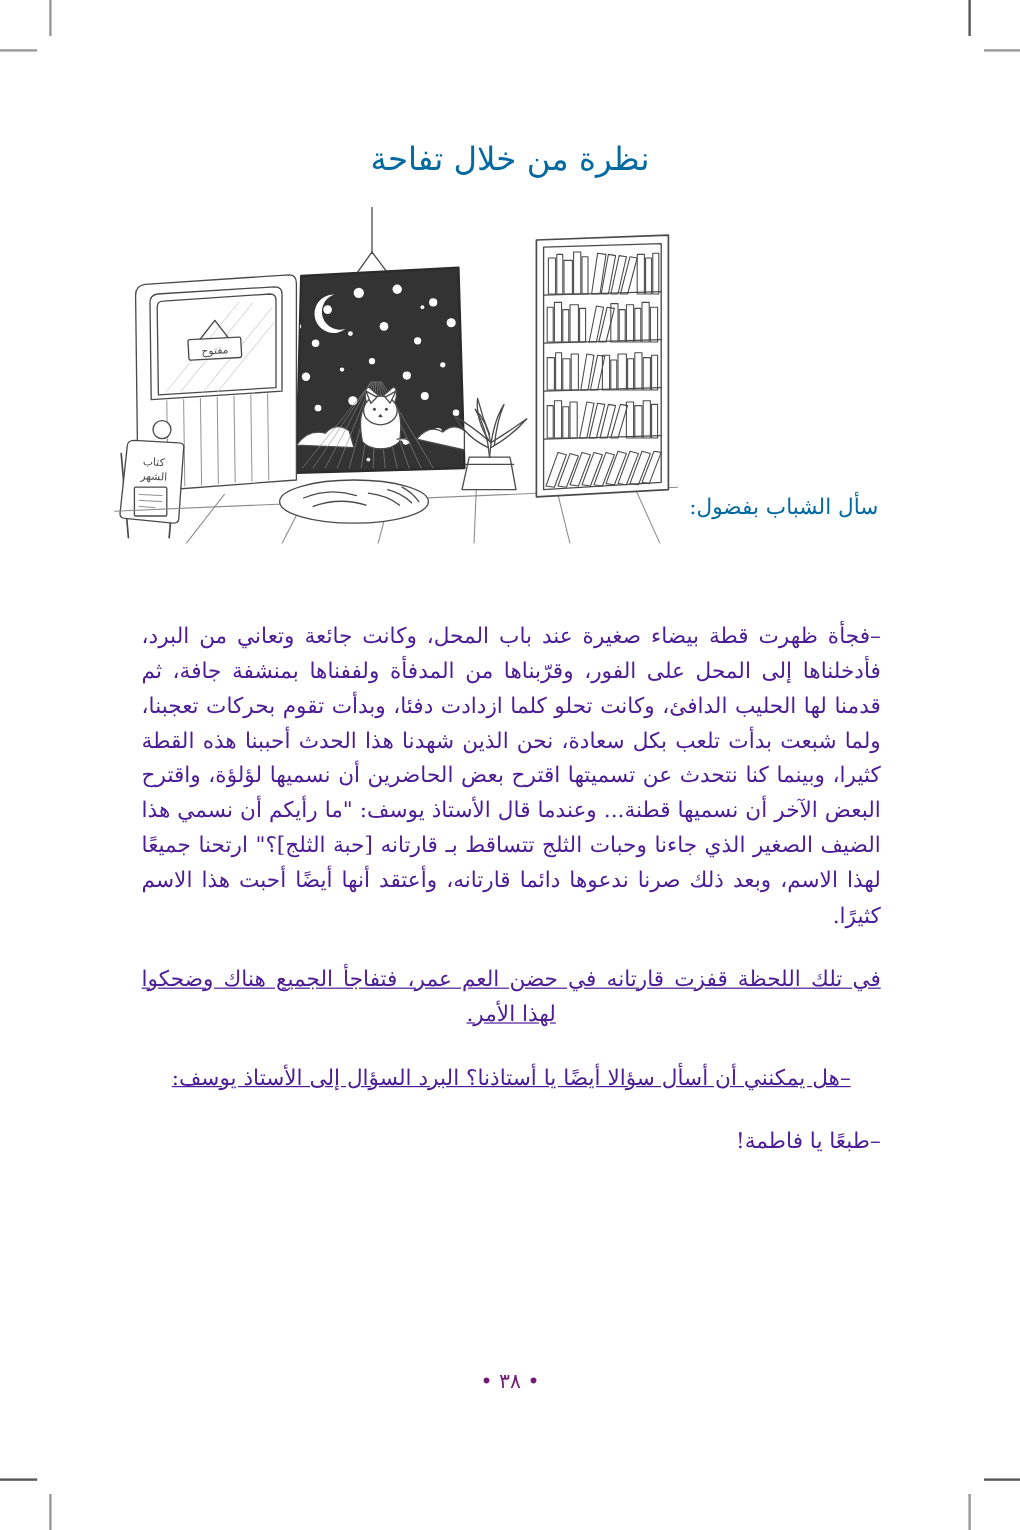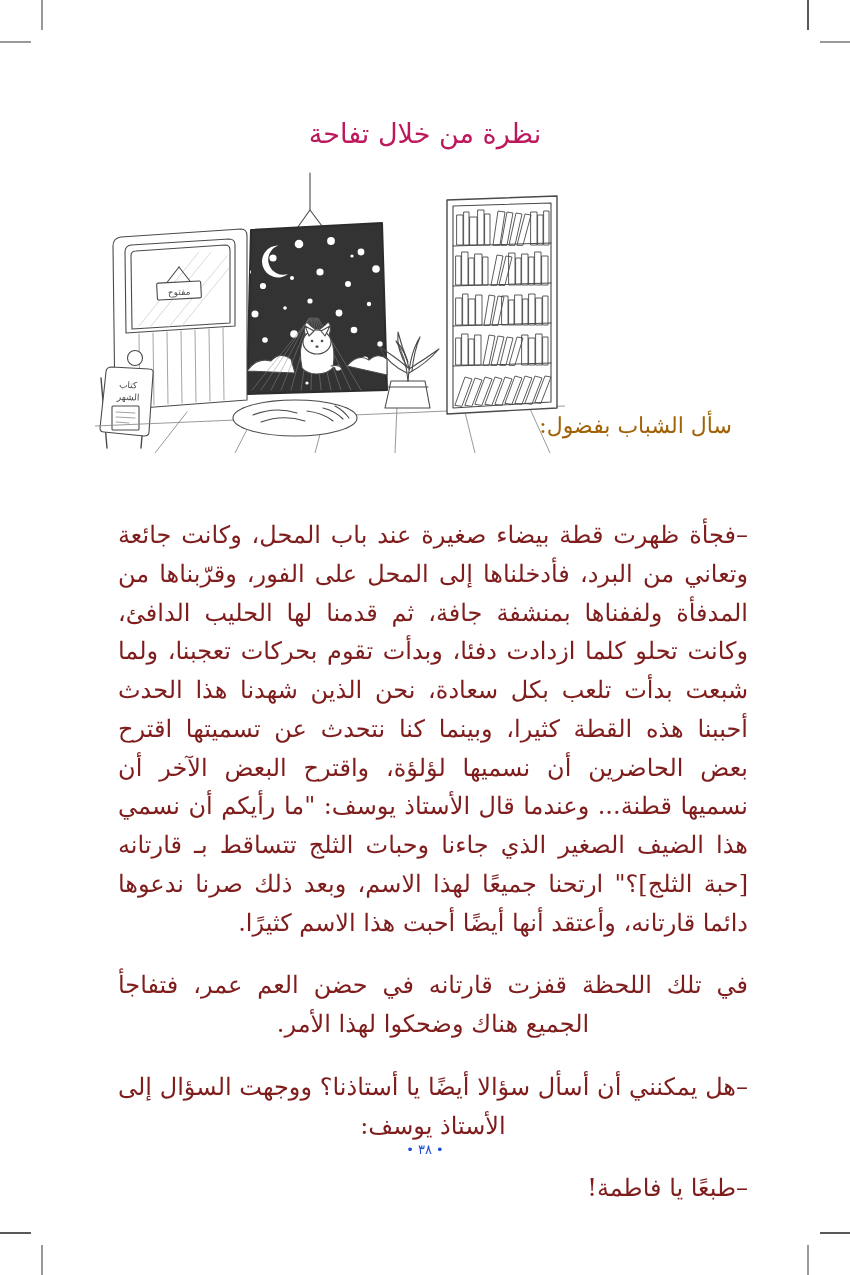--- a/index.html
+++ b/index.html
@@ -31,21 +31,21 @@
   
   .chapter-title {
     position: absolute;
     top: 118px;
     right: 120px;
     left: 120px;
     text-align: center;
     font-family: "DejaVu Sans", "Liberation Sans", sans-serif;
     font-size: 27px;
     font-weight: 400;
-    color: #be185d;
+    color: #0369a1;
     letter-spacing: 0px;
     direction: rtl;
   }
 
   
   .illustration {
     position: absolute;
     left: 95px;
     top: 168px;
     width: 470px;
@@ -54,55 +54,55 @@
   .illustration svg { display: block; width: 100%; height: 100%; }
   .para { margin: 0 0 21px 0; }
 
   
   .intro-block {
     position: absolute;
     left: 118px;
     right: 118px;
     top: 408px;
     direction: rtl;
-    color: #a16207;
+    color: #0369a1;
     font-family: "DejaVu Serif", "Liberation Serif", serif;
-    font-size: 22px;
+    font-size: 18px;
     line-height: 1.62;
     text-align: right;
   }
   .intro-block .para { margin: 0 0 22px 0; }
 
   .main-flow {
     position: absolute;
     left: 118px;
-    right: 102px;
+    right: 116px;
     top: 516px;
     direction: rtl;
-    color: #7f1d1d;
+    color: #4c1d95;
     font-family: "DejaVu Serif", "Liberation Serif", serif;
-    font-size: 24px;
+    font-size: 18px;
     line-height: 1.615;
     text-align: justify;
   }
   .main-flow .para { margin: 0 0 24px 0; }
   .main-flow .para:last-child { margin-bottom: 16px; }
   .just { text-align: justify; text-align-last: right; }
-  .just-center { text-align: justify; text-align-last: center; }
+  .just-center { text-align: justify; text-align-last: center; text-decoration: underline; }
   .plain { text-align: right; }
 
   
   .folio {
     position: absolute;
     left: 0; right: 0;
     top: 1142px;
     text-align: center;
-    color: #1d4ed8;
+    color: #701a75;
     font-family: "DejaVu Sans", "Liberation Sans", sans-serif;
-    font-size: 13px;
+    font-size: 17px;
     letter-spacing: 5px;
     direction: rtl;
   }
 </style>
 </head>
 <body>
 
 <div class="page">
 
   <div class="crop crop-tl-v"></div>
@@ -372,19 +372,19 @@
     </svg>
   </div>
 
   <div class="intro-block">
     <p class="para plain">سأل الشباب بفضول:</p>
   </div>
 
   <div class="main-flow">
     <p class="para just">–فجأة ظهرت قطة بيضاء صغيرة عند باب المحل، وكانت جائعة وتعاني من البرد، فأدخلناها إلى المحل على الفور، وقرّبناها من المدفأة ولففناها بمنشفة جافة، ثم قدمنا لها الحليب الدافئ، وكانت تحلو كلما ازدادت دفئا، وبدأت تقوم بحركات تعجبنا، ولما شبعت بدأت تلعب بكل سعادة، نحن الذين شهدنا هذا الحدث أحببنا هذه القطة كثيرا، وبينما كنا نتحدث عن تسميتها اقترح بعض الحاضرين أن نسميها لؤلؤة، واقترح البعض الآخر أن نسميها قطنة... وعندما قال الأستاذ يوسف: "ما رأيكم أن نسمي هذا الضيف الصغير الذي جاءنا وحبات الثلج تتساقط بـ قارتانه [حبة الثلج]؟" ارتحنا جميعًا لهذا الاسم، وبعد ذلك صرنا ندعوها دائما قارتانه، وأعتقد أنها أيضًا أحبت هذا الاسم كثيرًا.</p>
     <p class="para just-center">في تلك اللحظة قفزت قارتانه في حضن العم عمر، فتفاجأ الجميع هناك وضحكوا لهذا الأمر.</p>
-    <p class="para just-center">–هل يمكنني أن أسأل سؤالا أيضًا يا أستاذنا؟ ووجهت السؤال إلى الأستاذ يوسف:</p>
+    <p class="para just-center">–هل يمكنني أن أسأل سؤالا أيضًا يا أستاذنا؟ البرد السؤال إلى الأستاذ يوسف:</p>
     <p class="para plain">–طبعًا يا فاطمة!</p>
   </div>
 
   <div class="folio">• ٣٨ •</div>
 
 </div>
 
 </body></html>

